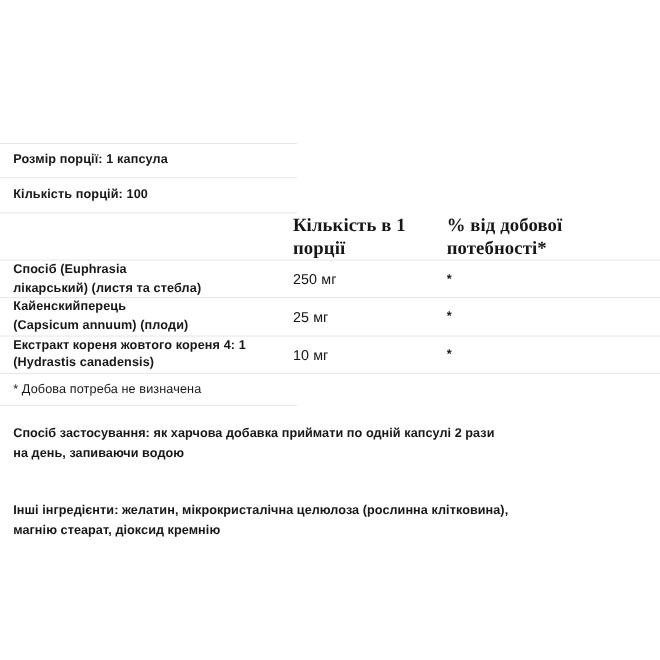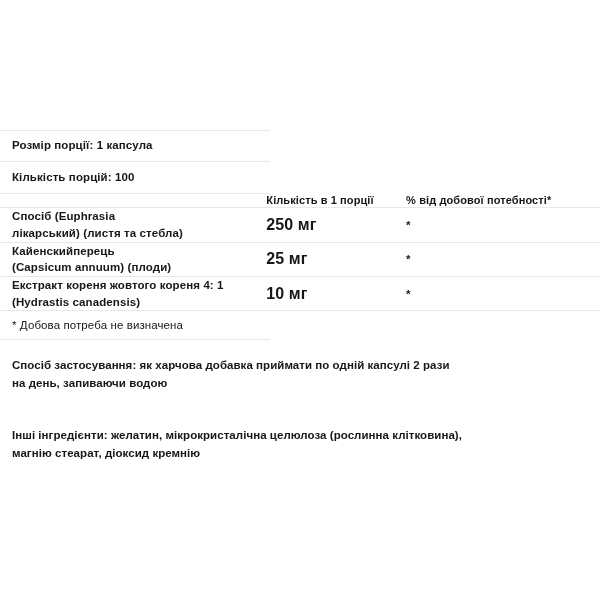--- a/index.html
+++ b/index.html
@@ -87,43 +87,44 @@
   .facts tr > * {
     border-bottom: 1px solid #e8e8e8;
   }
   .facts tr.hdr > * {
     border-bottom: 1px solid #e8e8e8;
   }
 
   .cell-pad-l { padding-left: 12px !important; }
 
   .hdr-text {
-    font-size: 11px;
+    font-size: 17px;
     font-weight: 700;
     color: #171717;
     letter-spacing: 0.1px;
     padding-top: 9px;
     padding-bottom: 9px;
     line-height: 1.25;
+    font-family: Liberation Serif, serif;
   }
 
   .ing-name {
     font-size: 11.5px;
     font-weight: 700;
     color: #171717;
     line-height: 1.45;
     letter-spacing: 0.1px;
     padding-top: 9px;
     padding-bottom: 9px;
   }
   .ing-name .latin { display: block; }
 
   .ing-amt {
-    font-size: 16px;
-    font-weight: 700;
+    font-size: 13px;
+    font-weight: 400;
     color: #171717;
     letter-spacing: 0.1px;
   }
   .ing-dv {
     font-size: 11.5px;
     font-weight: 700;
     color: #171717;
   }
 
   

